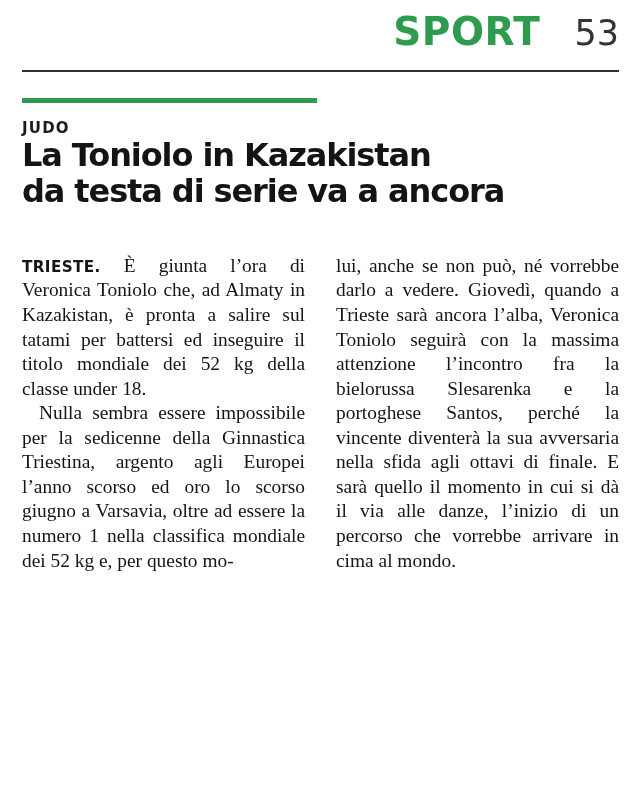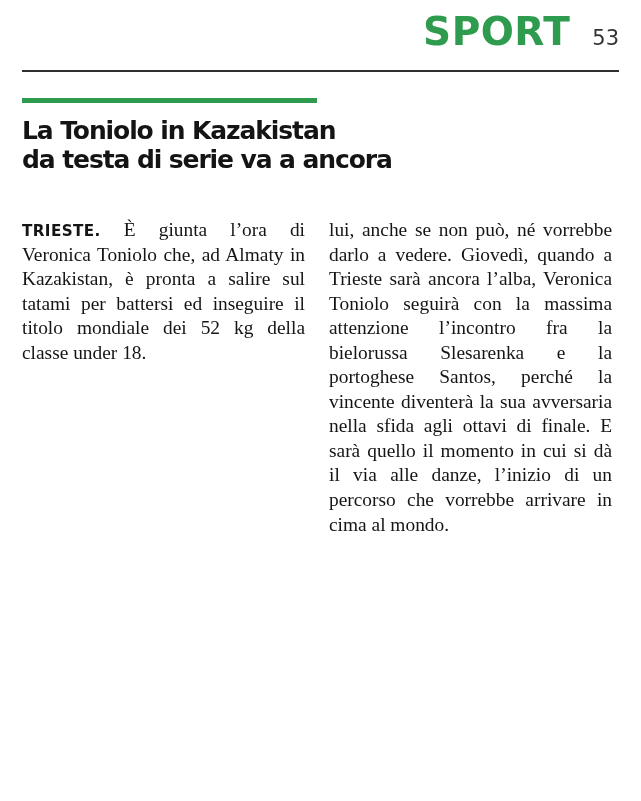--- a/index.html
+++ b/index.html
@@ -34,23 +34,23 @@
   .section-name {
     font-family: "DejaVu Sans", sans-serif;
     font-weight: bold;
     font-size: 39px;
     letter-spacing: 0.5px;
     color: #2e9b4e;
     line-height: 1;
   }
   .page-number {
     font-family: "DejaVu Sans", sans-serif;
-    font-size: 21px;
+    font-size: 35px;
     color: #333333;
-    margin-left: 22px;
+    margin-left: 34px;
     line-height: 1;
   }
 
   .rule-full {
     border-top: 2px solid #2f2f2f;
     margin-top: 6px;
   }
 
   .rule-accent {
     width: 295px;
@@ -66,34 +66,35 @@
     font-size: 15px;
     letter-spacing: 1.2px;
     color: #1b1b1b;
     margin-top: 16px;
   }
 
   
   .headline {
     font-family: "DejaVu Sans", sans-serif;
     font-weight: bold;
-    font-size: 25px;
+    font-size: 32px;
     line-height: 1.14;
     letter-spacing: -1.1px;
     color: #141414;
-    margin-top: 14px;
+    margin-top: 0;
     margin-bottom: 0;
   }
   .headline .hl-line { display: block; }
 
   
   .body-wrap {
     margin-top: 44px;
     display: flex;
     gap: 24px;
+    justify-content: space-between;
   }
   .col {
     width: 283px;
     font-size: 19.4px;
     line-height: 1.265;
     text-align: justify;
     text-justify: inter-word;
     hyphens: manual;
     color: #151515;
   }
@@ -117,30 +118,32 @@
 
   <div class="masthead">
     <div class="section-name">SPORT</div>
     <div class="page-number">53</div>
   </div>
 
   <div class="rule-full"></div>
 
   <div class="rule-accent"></div>
 
+  <div class="kicker">JUDO</div>
 
   <h1 class="headline">
     <span class="hl-line">La Toniolo in Kazakistan</span>
     <span class="hl-line">da testa di serie va a ancora</span>
   </h1>
 
   <div class="body-wrap">
 
     <div class="col">
       <p><span class="dateline">TRIESTE.</span><span> È giunta l’ora di Veronica Toniolo che, ad Almaty in Kazakistan, è pronta a salire sul tatami per battersi ed inseguire il titolo mondiale dei 52 kg della classe under 18.</span></p>
+      <p class="indent">Nulla sembra essere impossibile per la sedicenne della Ginnastica Triestina, argento agli Europei l’anno scorso ed oro lo scorso giugno a Varsavia, oltre ad essere la numero 1 nella classifica mondiale dei 52 kg e, per questo mo-</p>
     </div>
 
     <div class="col">
       <p>lui, anche se non può, né vorrebbe darlo a vedere. Giovedì, quando a Trieste sarà ancora l’alba, Veronica Toniolo seguirà con la massima attenzione l’incontro fra la bielorussa Slesarenka e la portoghese Santos, perché la vincente diventerà la sua avversaria nella sfida agli ottavi di finale. E sarà quello il momento in cui si dà il via alle danze, l’inizio di un percorso che vorrebbe arrivare in cima al mondo.</p>
     </div>
 
   </div>
 
 </div>
 

